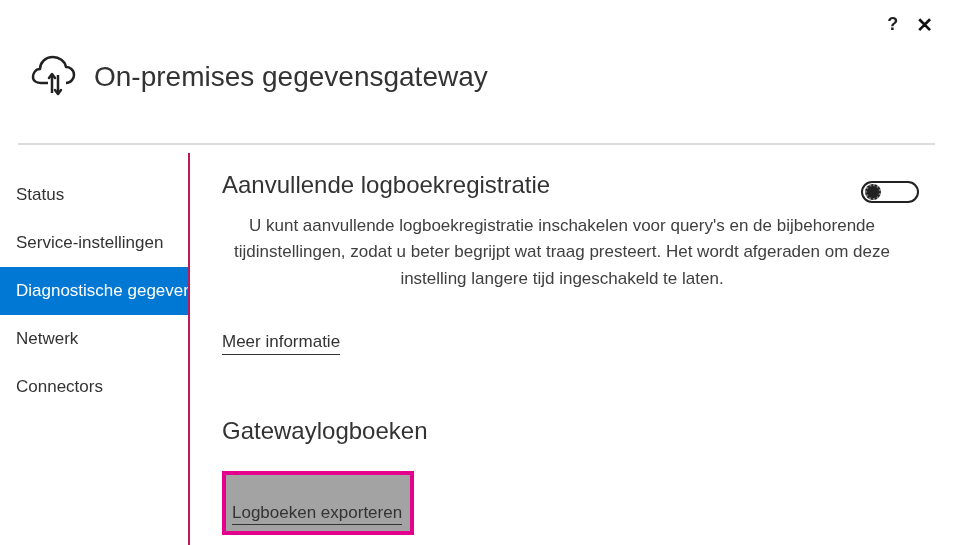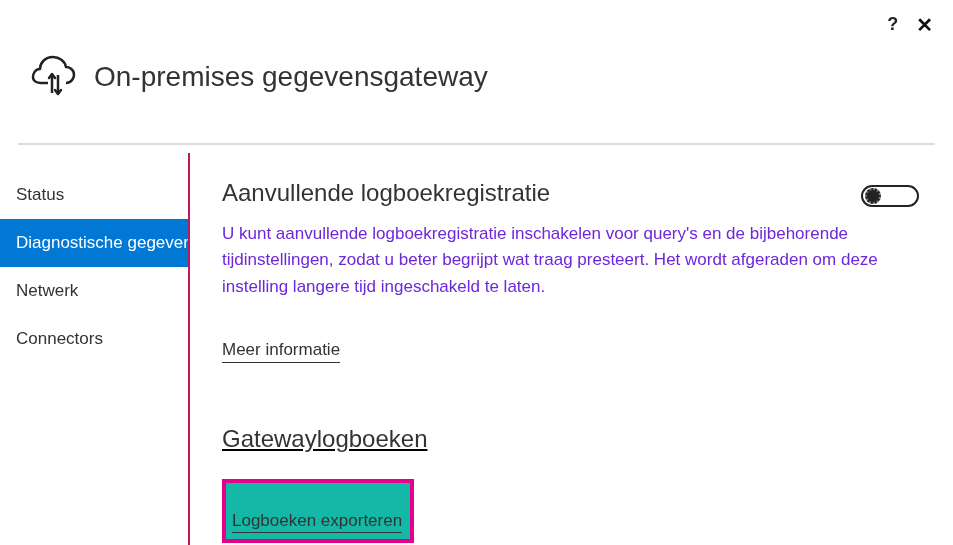--- a/index.html
+++ b/index.html
@@ -82,21 +82,20 @@
     }
     .main {
       flex: 1;
       padding: 18px 34px 18px 32px;
     }
     .section-title {
       font-size: 24px;
       font-weight: 400;
       color: #333;
       margin-bottom: 14px;
-      margin-top: 8px;
     }
     .title-row {
       display: flex;
       align-items: center;
       justify-content: space-between;
     }
     .toggle {
       position: relative;
       width: 58px;
       height: 22px;
@@ -110,48 +109,48 @@
       left: 2px;
       top: 1px;
       width: 16px;
       height: 16px;
       background: #222;
       border-radius: 50%;
       border: 2px dotted #777;
     }
     .description {
       font-size: 17px;
-      color: #6d28d9;
+      color: #404040;
       line-height: 1.55;
       margin-bottom: 16px;
       max-width: 680px;
+      text-align: center;
     }
     .link {
       font-size: 17px;
       color: #333;
       text-decoration: none;
       border-bottom: 1.5px solid #333;
       padding-bottom: 2px;
       cursor: pointer;
       display: inline-block;
       margin-top: 24px;
     }
     .section2 {
       margin-top: 62px;
-      text-decoration: underline;
     }
     .section2 .section-title {
       margin-bottom: 14px;
     }
     .highlight-box {
       display: inline-block;
       border: 4px solid #e3008c;
       padding: 4px 8px 6px 6px;
       margin-top: 12px;
-      background: #14b8a6;
+      background: #a3a3a3;
     }
     .highlight-box .link {
       border-bottom: 1.5px solid #333;
       padding-bottom: 1px;
     }
   </style>
 </head>
 <body>
 
 <div class="window">
@@ -171,20 +170,21 @@
       </svg>
     </span>
     <h1 class="header-title">On-premises gegevensgateway</h1>
   </div>
 
   <div class="divider"></div>
 
   <div class="content-row">
     <nav class="sidebar">
       <div class="sidebar-item">Status</div>
+      <div class="sidebar-item">Service-instellingen</div>
       <div class="sidebar-item active">Diagnostische gegevens</div>
       <div class="sidebar-item">Netwerk</div>
       <div class="sidebar-item">Connectors</div>
     </nav>
 
     <main class="main">
       <div class="title-row">
         <h2 class="section-title">Aanvullende logboekregistratie</h2>
         <div class="toggle">
           <div class="toggle-knob"></div>

